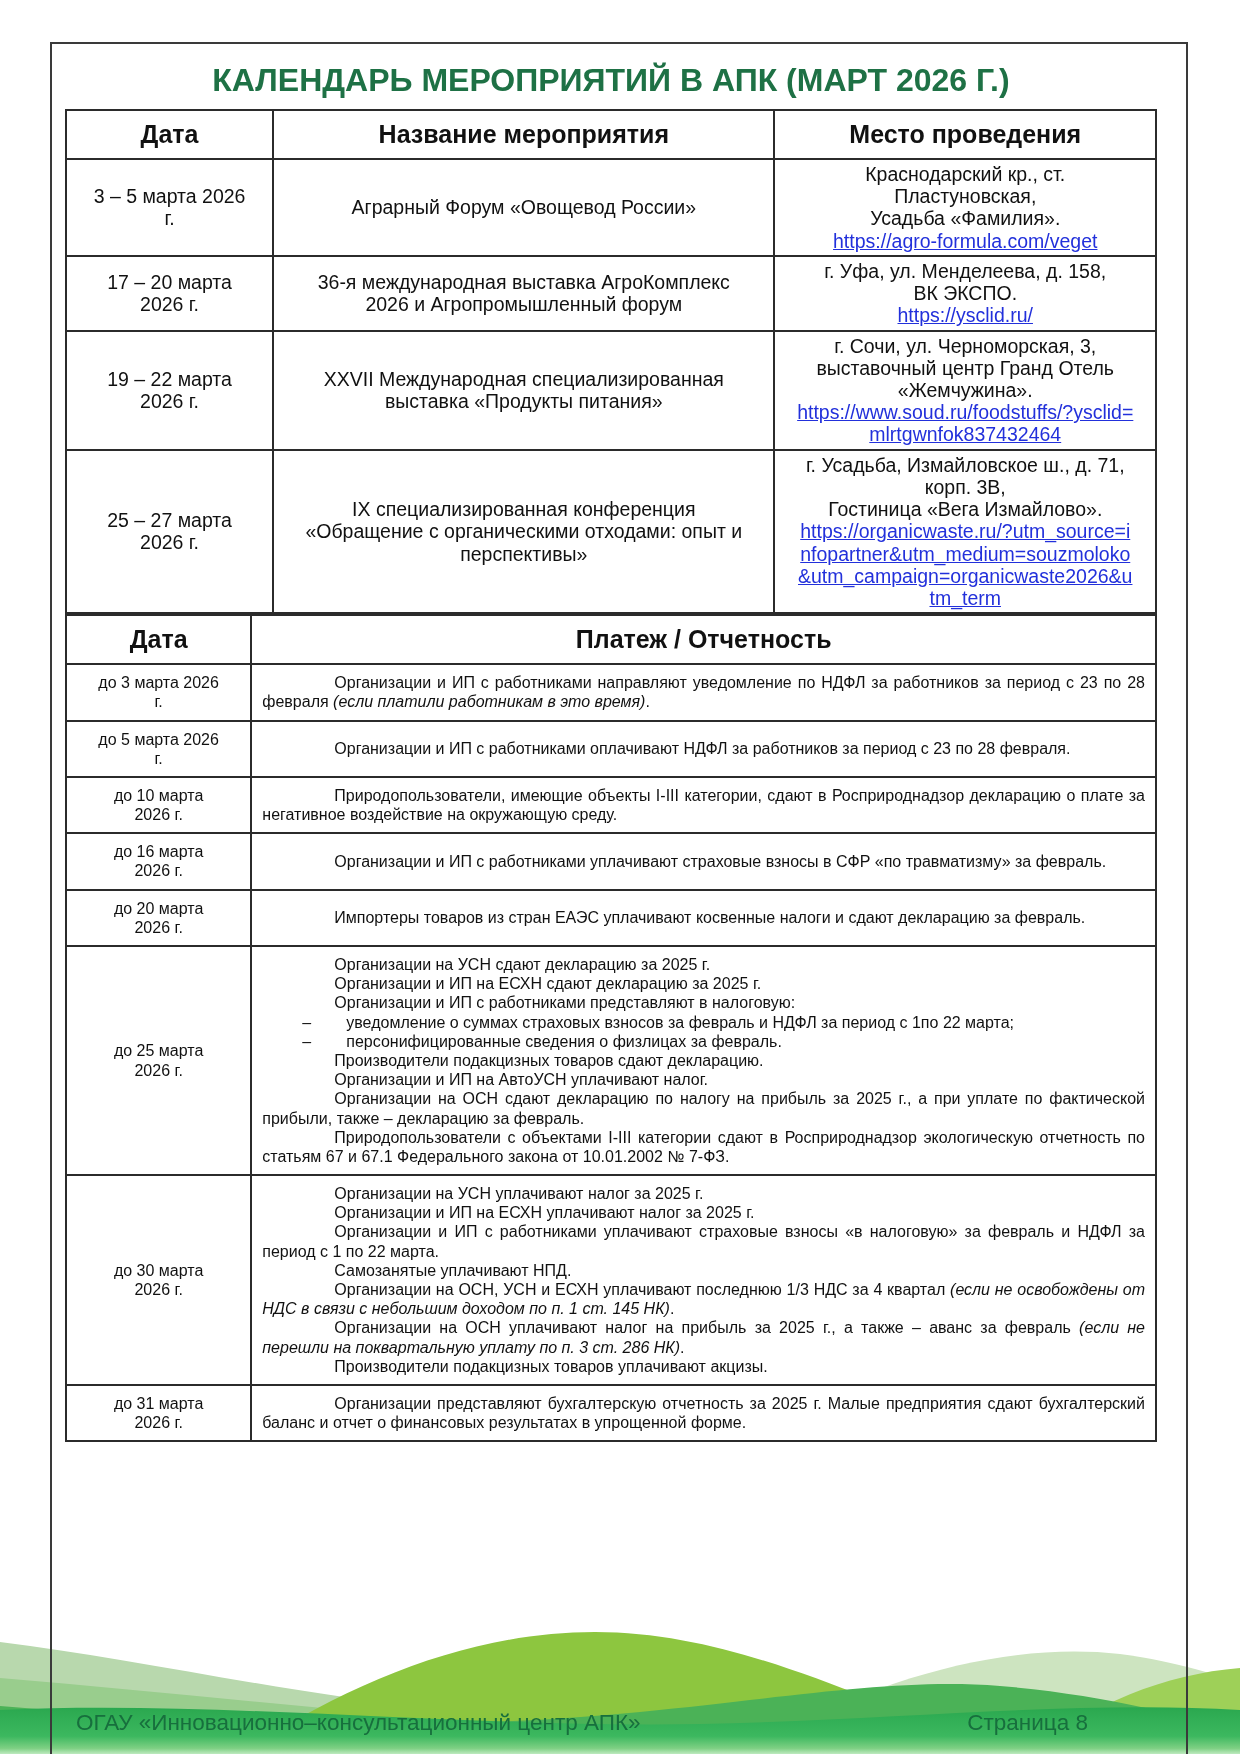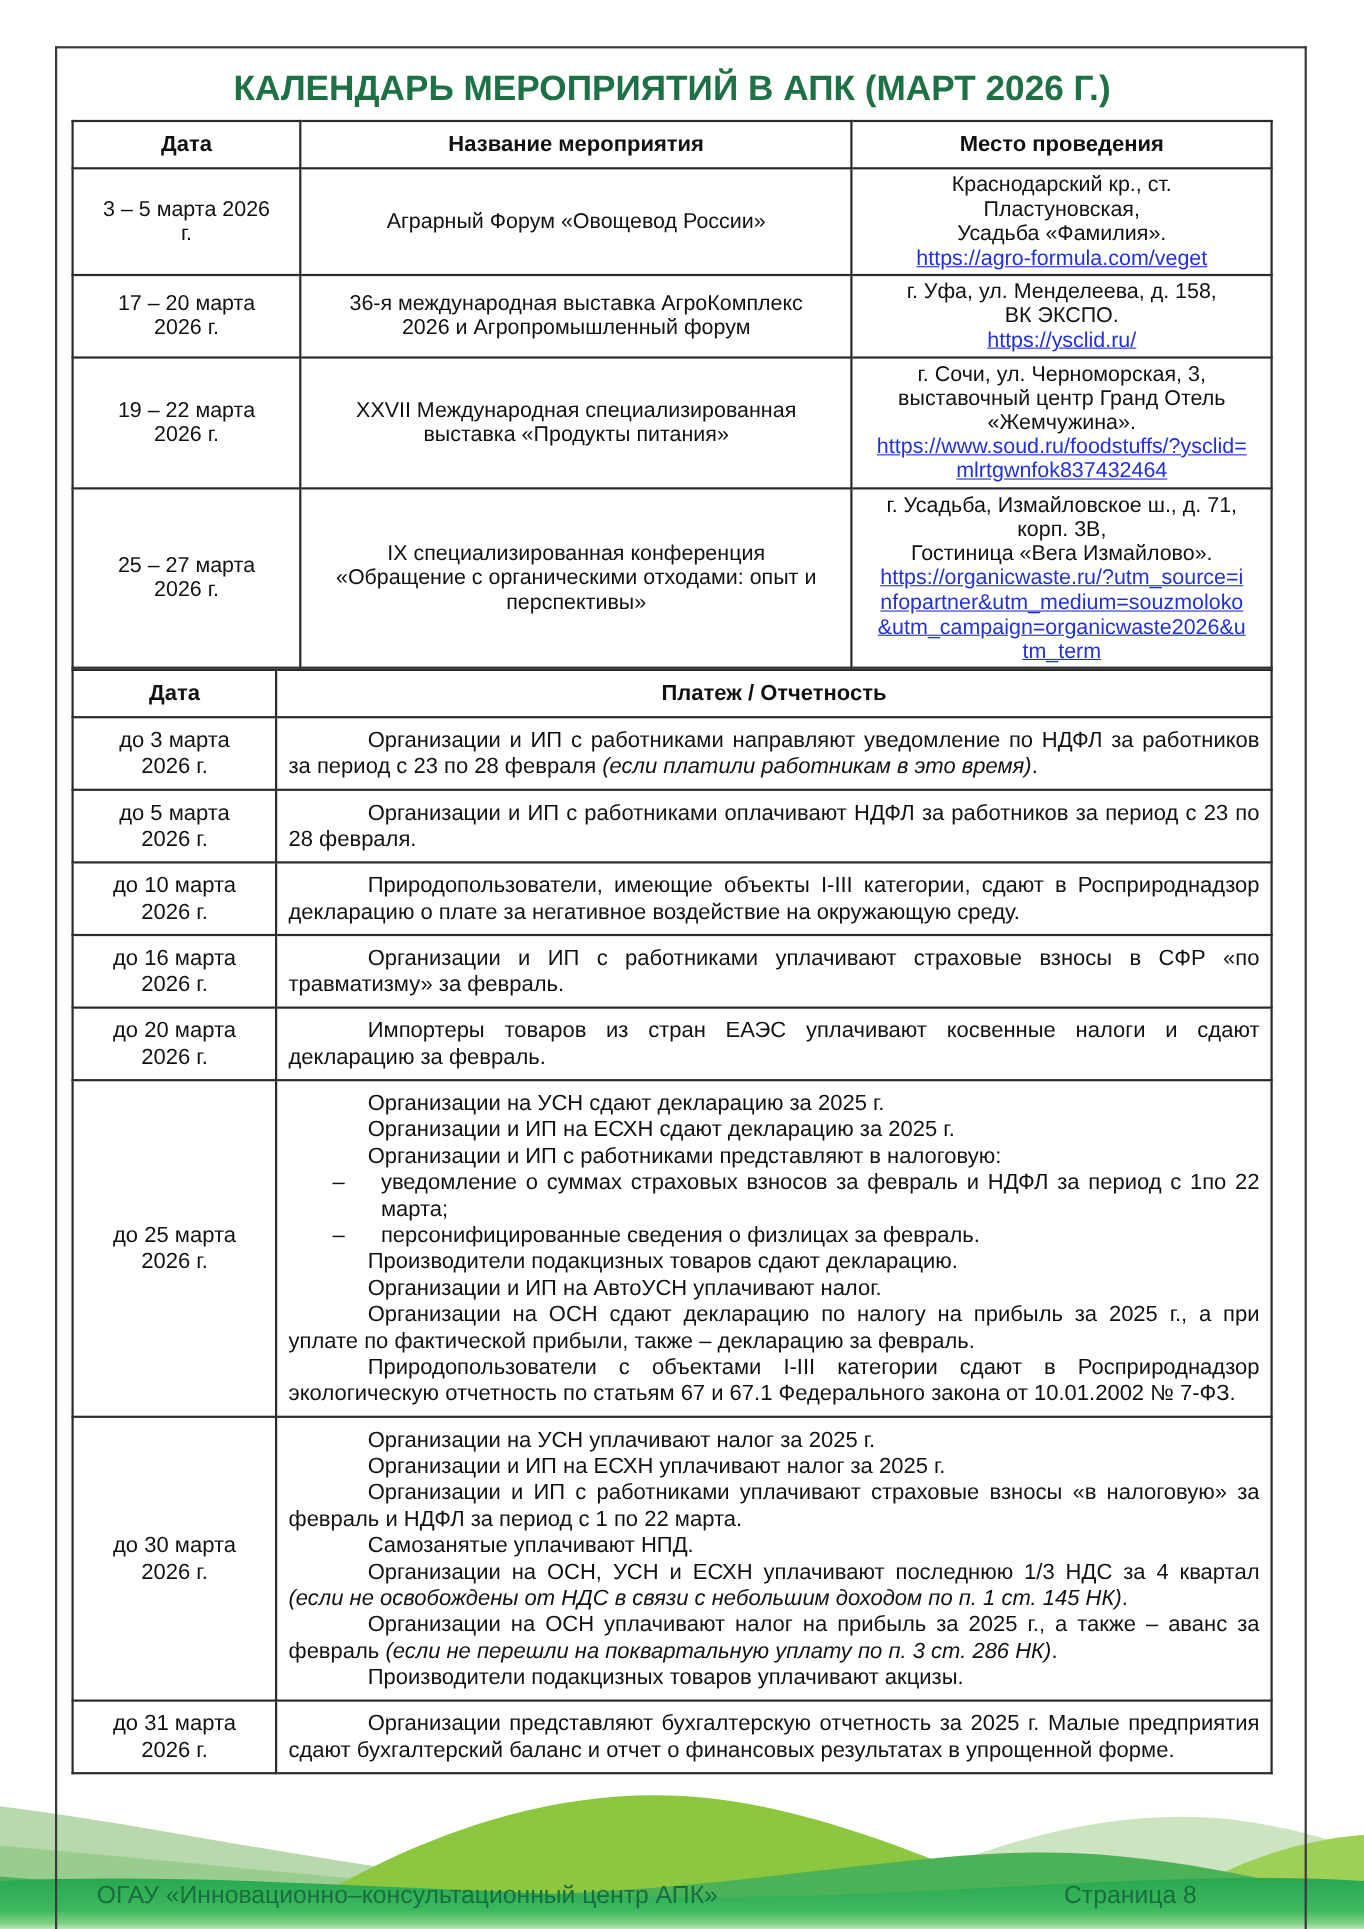--- a/index.html
+++ b/index.html
@@ -15,41 +15,41 @@
     z-index:6;pointer-events:none;box-sizing:border-box;
   }
   .content{position:absolute;left:65px;top:48px;width:1092px;z-index:2;}
   h1{
     text-align:center;color:#1E7145;font-size:32px;font-weight:bold;
     margin:14px 0 10px 0;letter-spacing:0px;
   }
   h1.second{margin:20px 0 8px 0;}
   table{width:100%;border-collapse:collapse;table-layout:fixed;}
   th,td{border:2px solid #2b2b2b;box-sizing:border-box;}
-  th{font-size:20px;font-weight:bold;padding:9px 4px;text-align:center;}
+  th{font-size:25px;font-weight:bold;padding:9px 4px;text-align:center;}
   
   .events col.c1{width:19%;} .events col.c2{width:46%;} .events col.c3{width:35%;}
   .events td{font-size:19.5px;line-height:1.14;text-align:center;vertical-align:middle;padding:3px 20px;}
   .link{color:#2230DB;text-decoration:underline;word-break:break-all;display:block;cursor:pointer;}
   
   .business col.b1{width:17%;} .business col.b2{width:83%;}
-  .business td{font-size:20px;line-height:1.2;vertical-align:middle;padding:8px 10px;}
+  .business td{font-size:16px;line-height:1.2;vertical-align:middle;padding:8px 10px;}
   .c-bdate{text-align:center;}
   .bdate-inner{max-width:128px;margin:0 auto;}
   .c-pay{text-align:justify;}
   .para{text-indent:72px;}
   .item{position:relative;padding-left:84px;text-indent:0;}
   .item .marker{position:absolute;left:40px;top:0;}
   .b{font-weight:normal;}
   .i{font-style:italic;}
   
   .footer{position:absolute;left:0;bottom:0;width:1240px;height:172px;z-index:4;}
   .footer svg{position:absolute;left:0;top:0;width:100%;height:100%;display:block;}
   .footer-text{
-    position:absolute;left:88px;right:152px;top:128px;
+    position:absolute;left:76px;right:152px;top:128px;
     display:flex;justify-content:space-between;align-items:baseline;
     color:#176F3D;font-size:22.5px;z-index:5;
   }
 </style>
 </head>
 <body>
 
 <div class="frame"></div>
 
 <div class="content">

